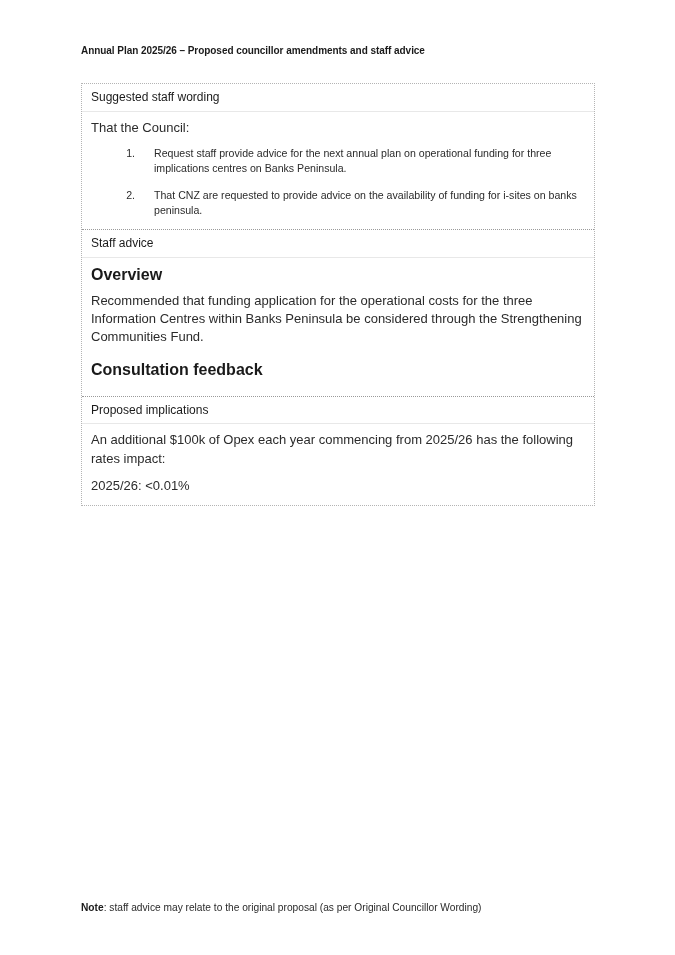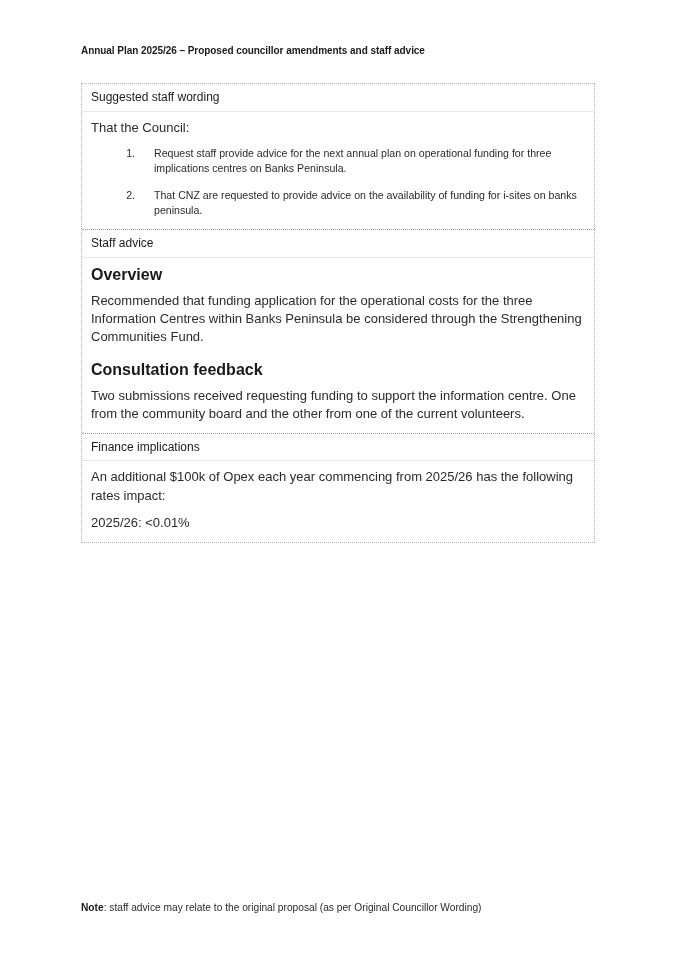--- a/index.html
+++ b/index.html
@@ -130,26 +130,25 @@
         </ol>
       </div>
     </div>
 
     <div class="section">
       <div class="sec-header">Staff advice</div>
       <div class="sec-body">
         <p class="sub-head">Overview</p>
         <p class="line">Recommended that funding application for the operational costs for the three Information Centres within Banks Peninsula be considered through the Strengthening Communities Fund.</p>
         <p class="sub-head spaced">Consultation feedback</p>
-        <p class="line">Two submissions received requesting funding to support the information centre. One from the community board and the other from one of the current volunteers.</p>
       </div>
     </div>
 
     <div class="section last">
-      <div class="sec-header">Finance implications</div>
+      <div class="sec-header">Proposed implications</div>
       <div class="sec-body">
         <p class="line">An additional $100k of Opex each year commencing from 2025/26 has the following rates impact:</p>
         <p class="line">2025/26: &lt;0.01%</p>
       </div>
     </div>
 
   </div>
 
   <div class="footer-note">
     <b>Note</b><span>: staff advice may relate to the original proposal (as per Original Councillor Wording)</span>

